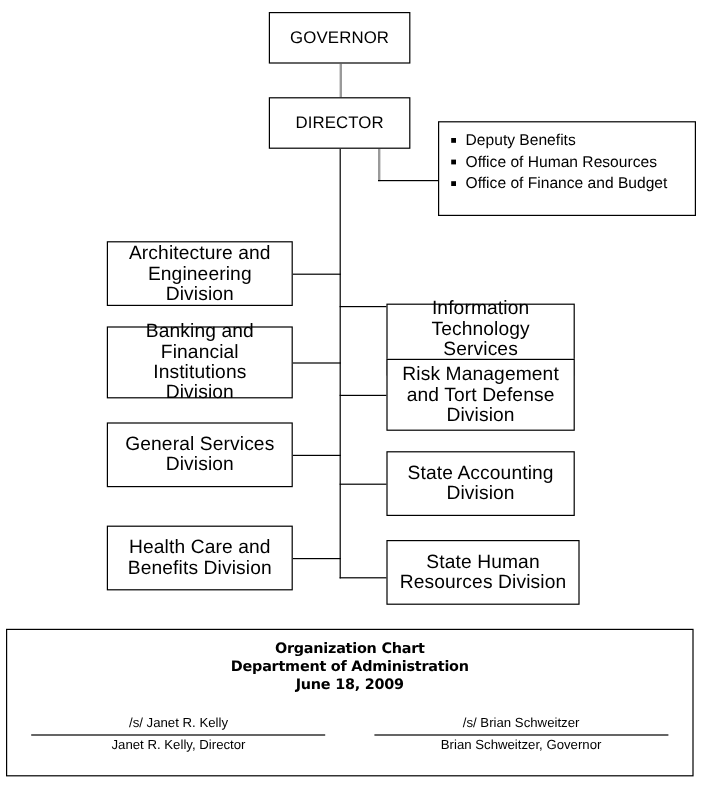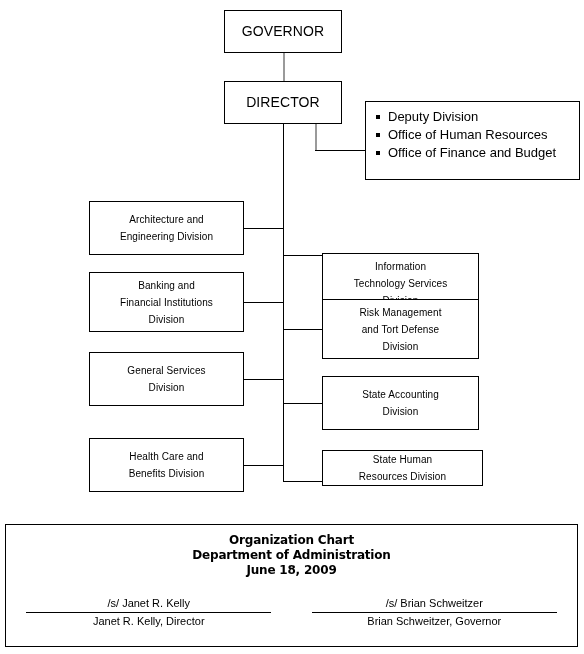--- a/index.html
+++ b/index.html
@@ -20,21 +20,21 @@
   }
   .box {
     position: absolute;
     box-sizing: border-box;
     border: 1px solid #000000;
     background: #ffffff;
     display: flex;
     align-items: center;
     justify-content: center;
     text-align: center;
-    font-size: 10px;
+    font-size: 16px;
     line-height: 17px;
     letter-spacing: 0.1px;
     z-index: 3;
   }
   .box .label {
     padding: 0 5px;
     white-space: pre-line;
   }
   .top-box {
     font-size: 14px;
@@ -150,21 +150,21 @@
   <div class="box top-box" style="left:224px; top:10px; width:118px; height:43px;">
     <span class="label">GOVERNOR</span>
   </div>
 
   <div class="box top-box" style="left:224px; top:81px; width:118px; height:43px;">
     <span class="label">DIRECTOR</span>
   </div>
 
   <div id="bullet-box" style="left:365px; top:101px; width:215px; height:79px;">
     <ul>
-      <li>Deputy Division</li>
+      <li>Deputy Benefits</li>
       <li>Office of Human Resources</li>
       <li>Office of Finance and Budget</li>
     </ul>
   </div>
 
   <div class="box" style="left:89px; top:201px; width:155px; height:54px;">
     <span class="label">Architecture and
 Engineering Division</span>
   </div>
 
@@ -194,21 +194,21 @@
     <span class="label">Risk Management
 and Tort Defense
 Division</span>
   </div>
 
   <div class="box" style="left:322px; top:376px; width:157px; height:54px;">
     <span class="label">State Accounting
 Division</span>
   </div>
 
-  <div class="box" style="left:322px; top:450px; width:161px; height:36px;align-items:flex-end;">
+  <div class="box" style="left:322px; top:450px; width:161px; height:54px;">
     <span class="label">State Human
 Resources Division</span>
   </div>
 
   <div id="footer-block" style="left:5px; top:524px; width:573px; height:123px;">
     <div id="footer-title">
       <div>Organization Chart</div>
       <div>Department of Administration</div>
       <div>June 18, 2009</div>
     </div>

